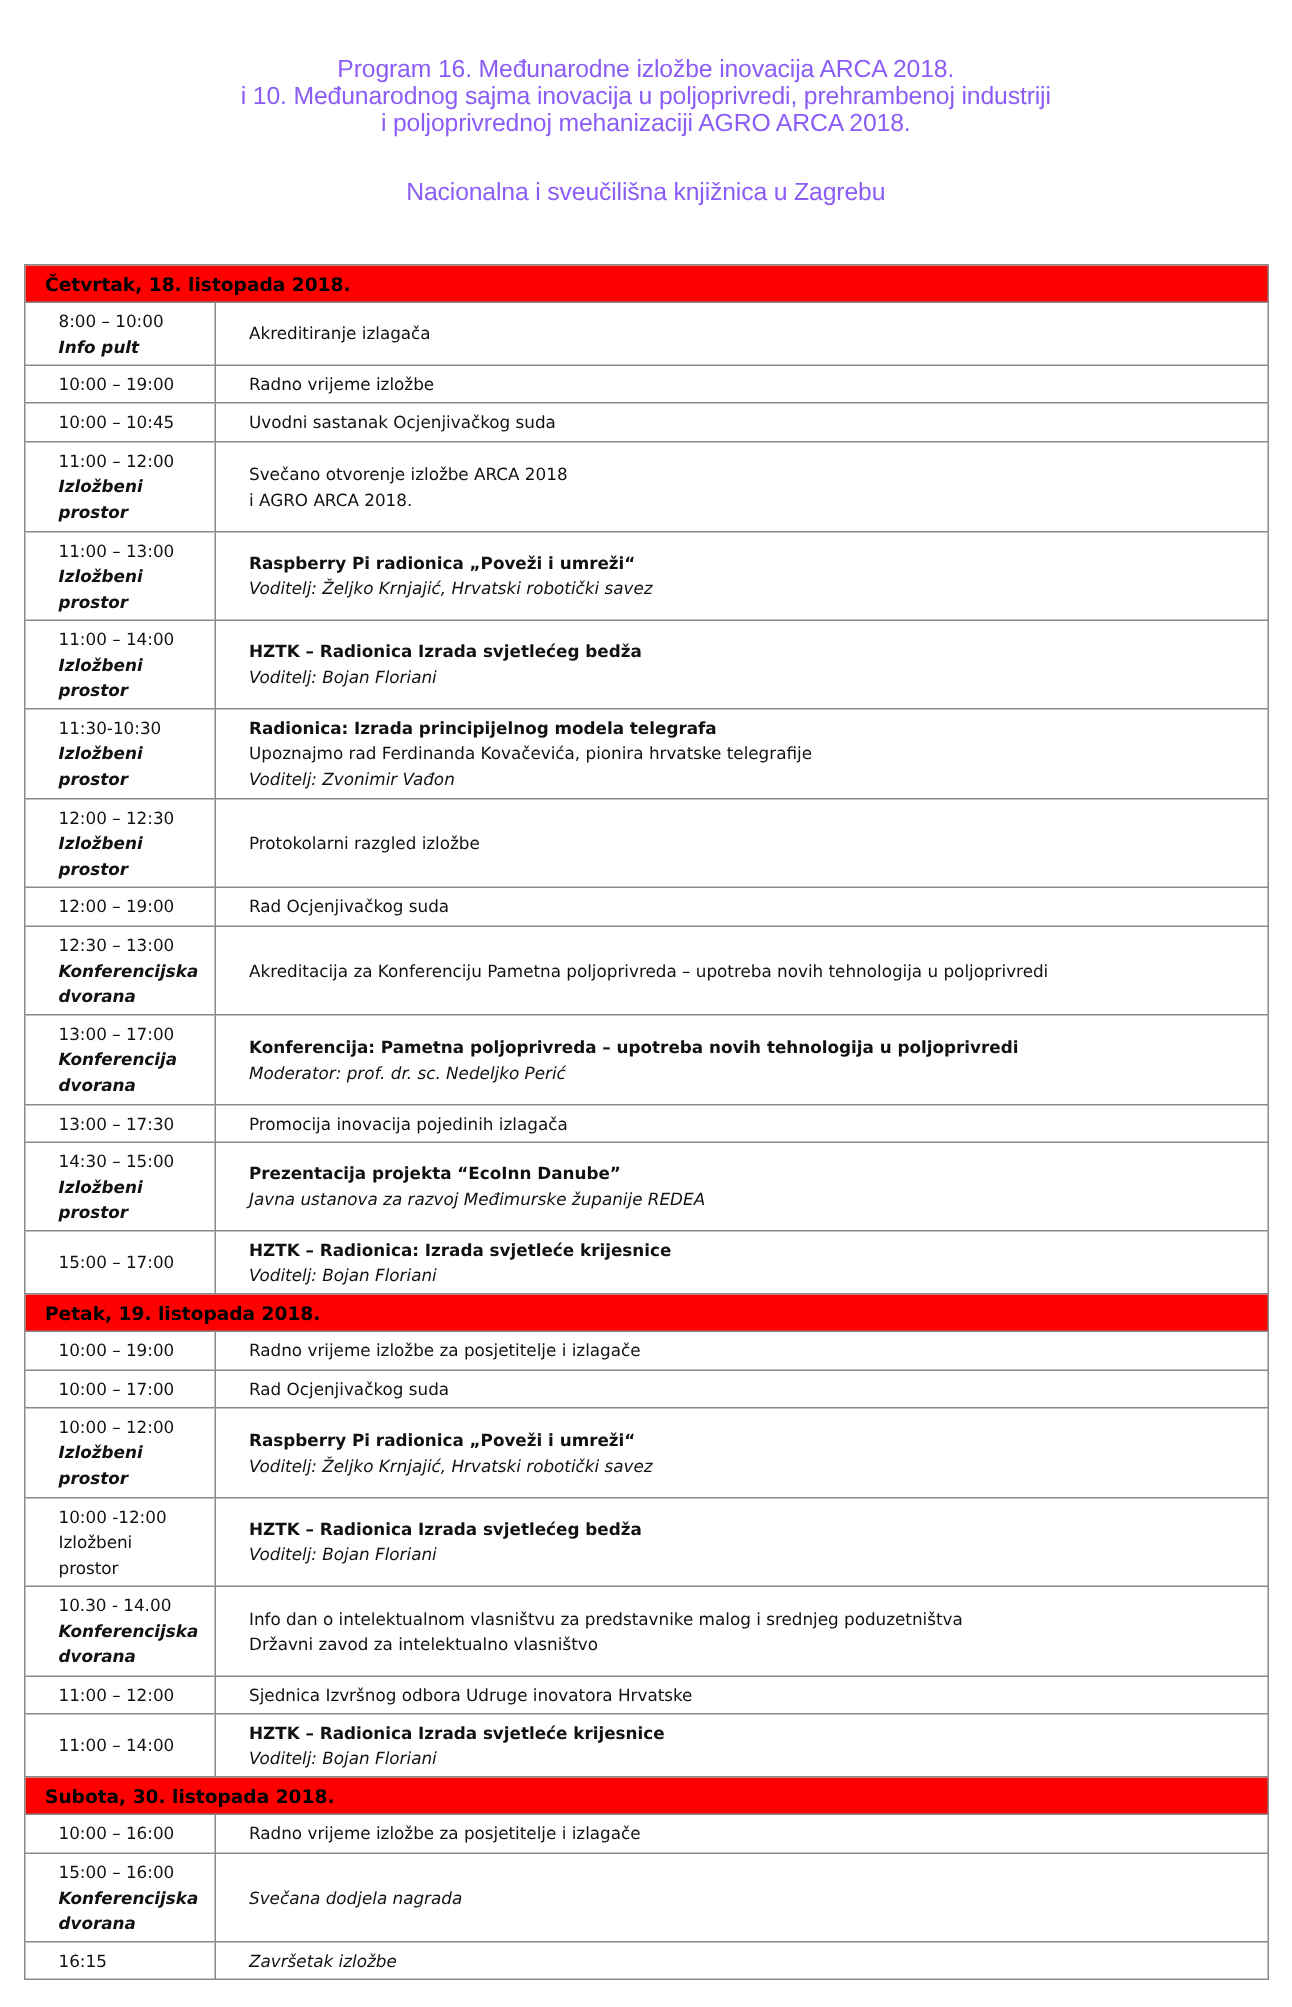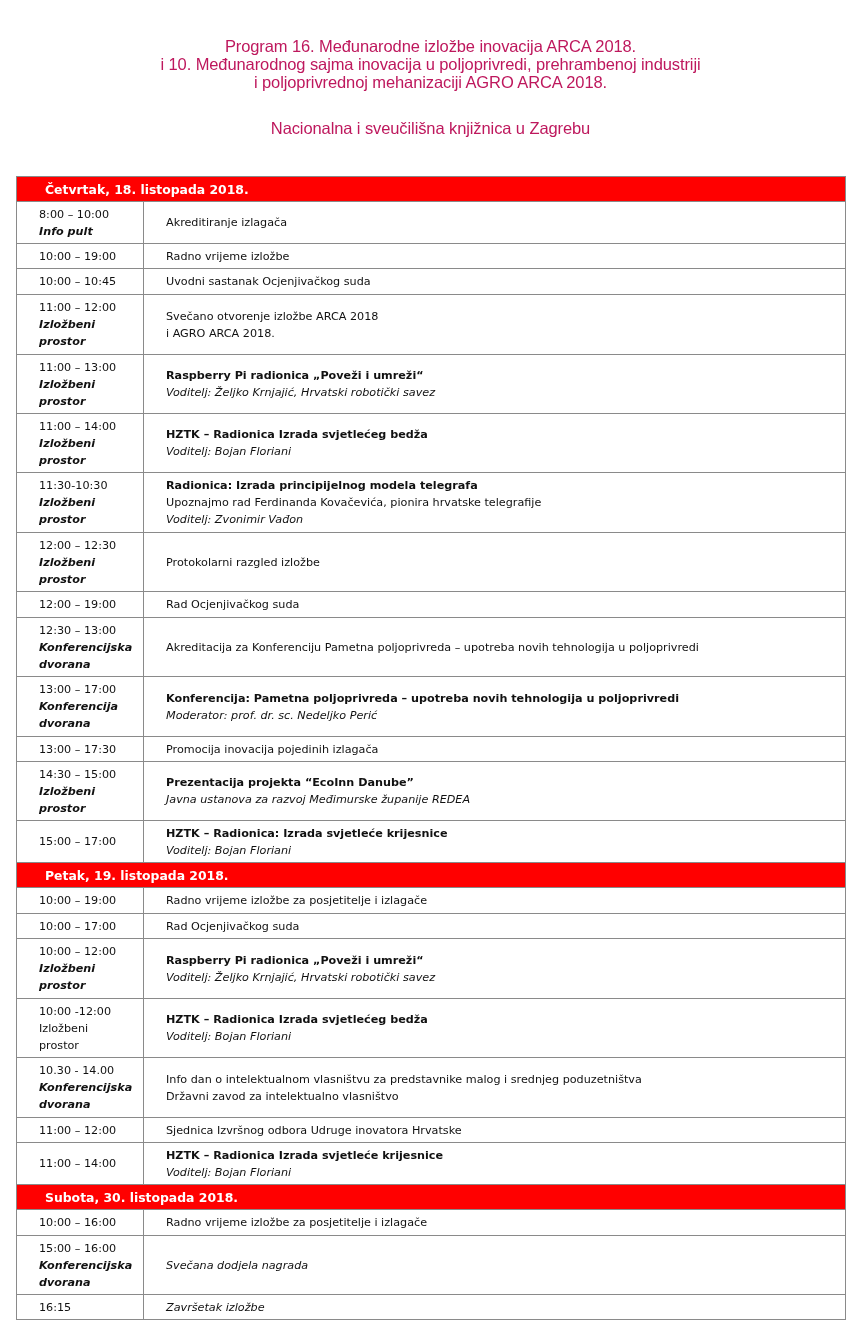--- a/index.html
+++ b/index.html
@@ -13,21 +13,21 @@
     }
     .heading {
       position: absolute;
       left: 0;
       width: 861px;
       text-align: center;
       font-family: "Liberation Sans", sans-serif;
       font-size: 16.5px;
       line-height: 18px;
       letter-spacing: -0.1px;
-      color: #be185d;
+      color: #8b5cf6;
     }
     .heading-main { top: 37px; }
     .heading-sub { top: 119px; }
     .heading div { white-space: nowrap; }
 
     .schedule {
       position: absolute;
       left: 16px;
       top: 176px;
       width: 829px;
@@ -41,25 +41,25 @@
       border: 1px solid #8a8a8a;
       padding: 0;
       vertical-align: middle;
       line-height: 17px;
     }
     .schedule col.c-time { width: 127px; }
     .schedule col.c-event { width: 702px; }
 
     tr.day-row td {
       background: #ff0000;
-      color: #ffffff;
+      color: #000000;
       font-weight: bold;
       font-size: 12.4px;
       height: 24px;
-      padding-left: 28px;
+      padding-left: 13px;
       border-color: #8a8a8a;
     }
     .time-cell { padding-left: 22px !important; }
     .event-cell { padding-left: 22px !important; }
 
     .t-time { display: block; white-space: nowrap; }
     .t-loc { display: block; font-style: italic; font-weight: bold; white-space: nowrap; }
     .t-loc.plain { font-style: normal; font-weight: normal; }
     .ev { display: block; white-space: nowrap; }
     .ev.bold { font-weight: bold; }

